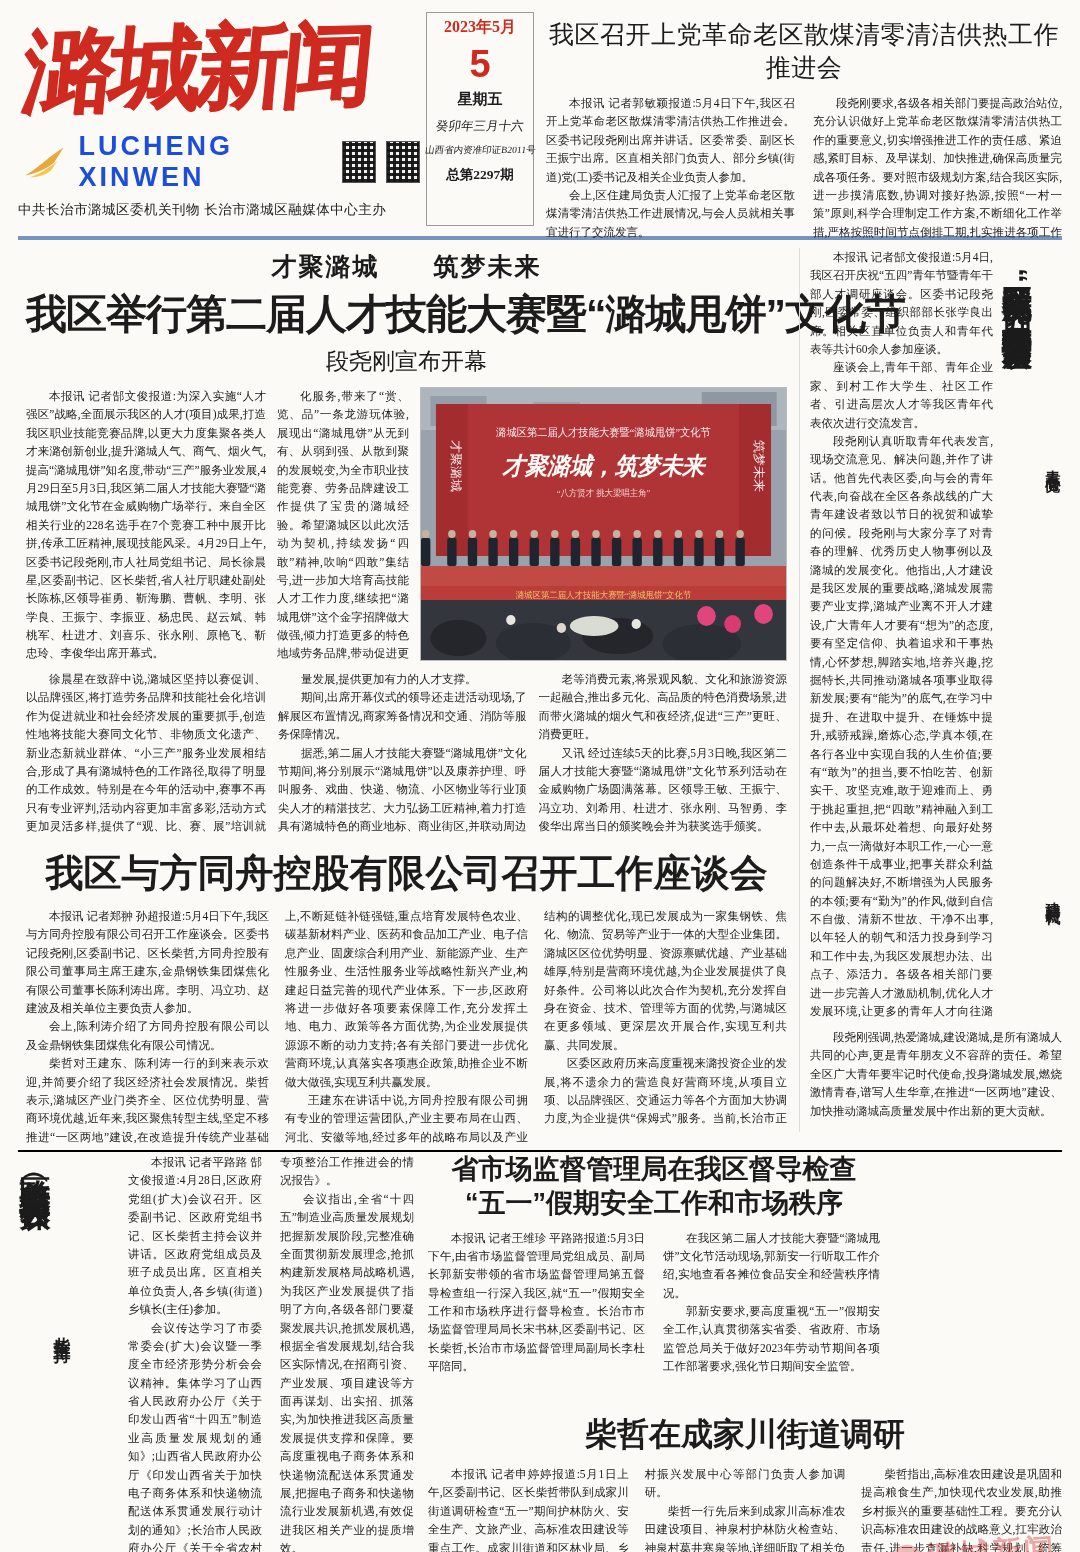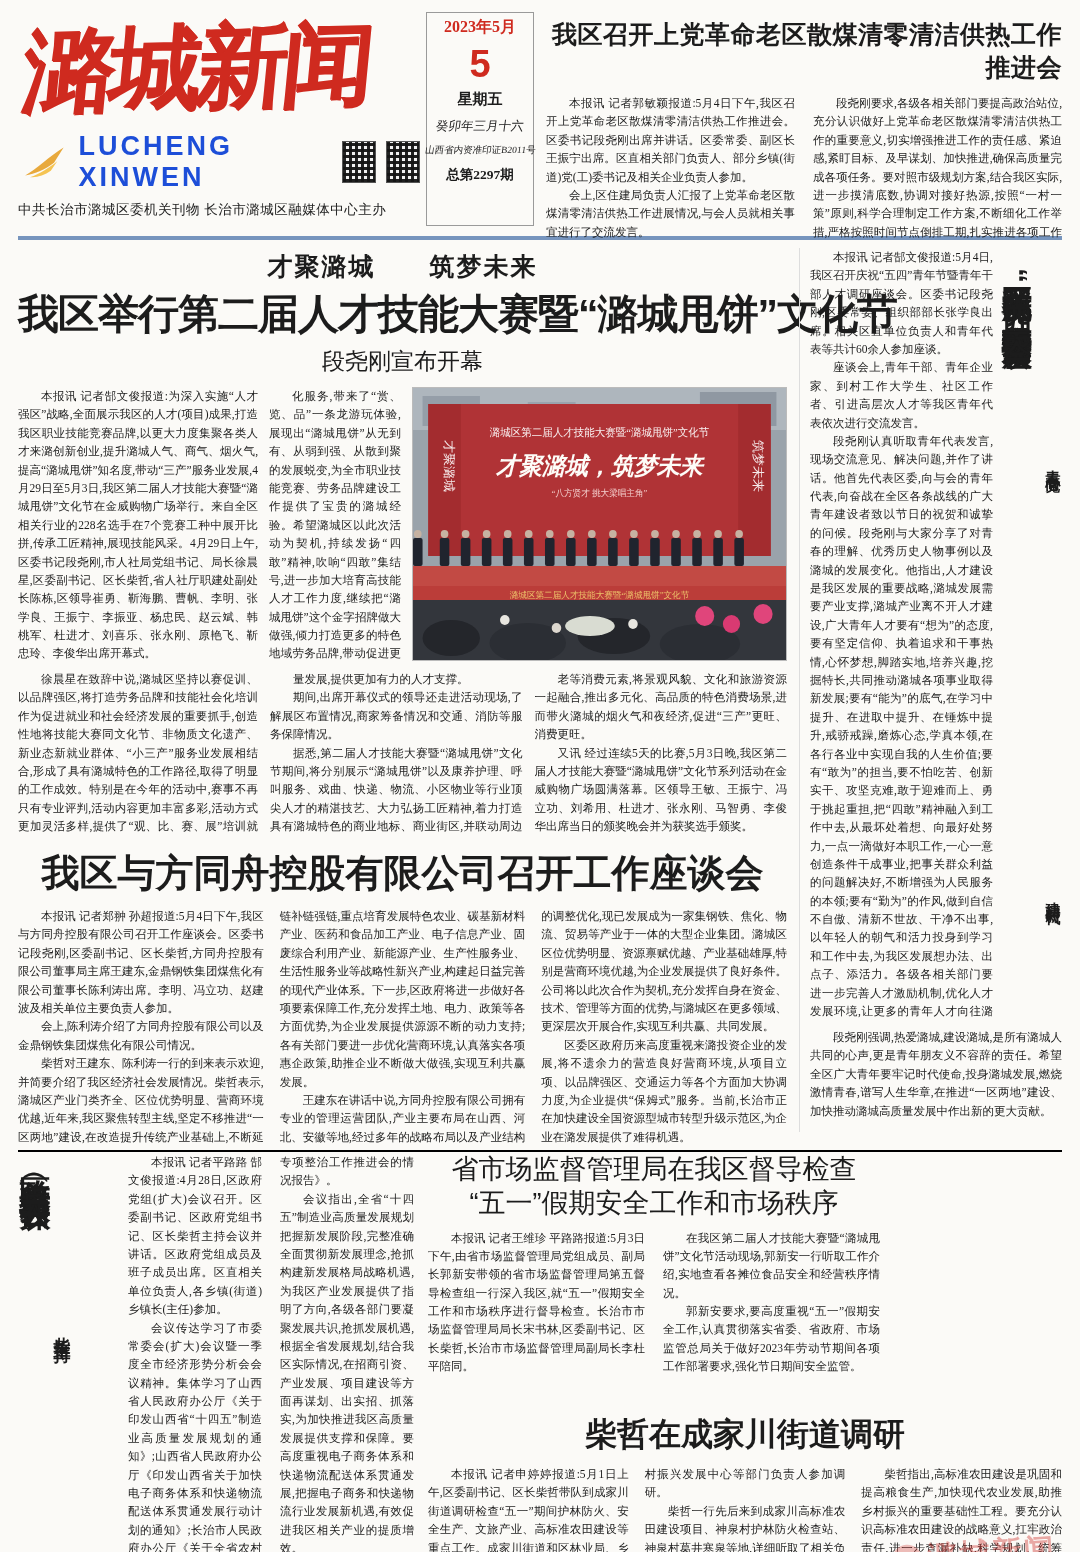--- a/index.html
+++ b/index.html
@@ -23,31 +23,31 @@
   .organ{font-size:13.5px;margin-top:8px;letter-spacing:.5px;color:#222;}
   .datebox{width:108px;border:1px solid #9a9a9a;margin:2px 12px 8px 6px;box-sizing:border-box;
            display:flex;flex-direction:column;align-items:center;padding:4px 4px;gap:9px;}
   .db-month{color:#cf2a1f;font-weight:700;font-size:16px;}
   .db-day{color:#cf2a1f;font-weight:900;font-size:38px;line-height:.9;}
   .db-week{font-size:15px;font-weight:700;}
   .db-lunar{font-size:12.5px;transform:skewX(-8deg);}
   .db-license{font-size:9.5px;transform:skewX(-8deg);white-space:nowrap;}
   .db-issue{font-size:13.5px;font-weight:700;}
   .heating{flex:1;padding-top:8px;}
-  .heating-title{font-size:25px;font-weight:700;text-align:right;letter-spacing:.5px;margin:0 0 10px 0;}
+  .heating-title{font-size:25px;font-weight:400;text-align:center;letter-spacing:.5px;margin:0 0 10px 0;}
   .cols2{columns:2;column-gap:18px;column-fill:auto;}
   .cols3{columns:3;column-gap:16px;column-fill:auto;}
   .bodytext{font-size:11.5px;line-height:1.6;text-align:justify;overflow:hidden;}
   .bodytext p{margin:0;text-indent:2em;}
   .heating-body{height:162px;}
   .bluebar{height:4px;background:#7694bd;margin:2px 0 8px 0;}
 
   
   .main{display:flex;height:884px;}
-  .main-left{flex:1;min-width:0;}
+  .main-left{flex:1;min-width:0;margin-left:8px;}
   .kicker{font-size:25px;font-weight:900;text-align:center;letter-spacing:2px;margin-top:2px;}
   .main-title{font-size:41px;font-weight:900;text-align:center;letter-spacing:-1px;margin:4px 0 2px 0;white-space:nowrap;}
   .main-sub{font-size:23px;text-align:center;margin:4px 0 10px 0;font-weight:500;}
   .rowA{display:flex;gap:11px;height:274px;}
   .colA1{width:240px;}
   .colA2{width:132px;}
   .photo{flex:1;border:1px solid #bbb;background:#9aa3ab;}
   .rowB{display:flex;gap:12px;height:164px;margin-top:9px;}
   .colB1{width:240px;}
   .colB2{flex:1;}
@@ -69,21 +69,21 @@
   .youth-bottom{margin-top:8px;height:96px;}
 
   
   .bottom{border-top:2px solid #000000;margin-top:18px;padding-top:1px;height:396px;
           display:grid;grid-template-columns:96px 286px 452px 1fr;grid-template-rows:252px 1fr;
           column-gap:14px;row-gap:8px;}
   .gov-vtitle-wrap{grid-row:1/3;display:flex;}
   .gov-vtitle{font-size:31px;font-weight:900;letter-spacing:2px;line-height:1.05;height:100%;}
   .gov-presider{font-size:17px;font-weight:700;margin-top:170px;margin-right:4px;letter-spacing:3px;}
   .gov-body{grid-row:1/3;height:100%;}
-  .market .m-title{font-size:27px;font-weight:400;text-align:center;line-height:1.25;margin:0 0 8px 0;white-space:nowrap;}
+  .market .m-title{font-size:27px;font-weight:700;text-align:center;line-height:1.25;margin:0 0 8px 0;white-space:nowrap;}
   .market-body{height:168px;}
   .market-col3{height:100%;}
   .chengjia{grid-column:3/5;position:relative;}
   .cj-title{font-size:32px;font-weight:900;text-align:center;margin:0 0 8px 0;}
   .cj-body{height:112px;}
   .watermark{position:absolute;right:6px;bottom:2px;color:rgba(205,45,40,.4);font-weight:900;
              font-size:30px;letter-spacing:2px;transform:rotate(-4deg);pointer-events:none;}
   .watermark::before{content:"";display:inline-block;width:30px;height:30px;border-radius:50%;
              background:rgba(205,45,40,.30);vertical-align:-6px;margin-right:6px;}
 </style>

